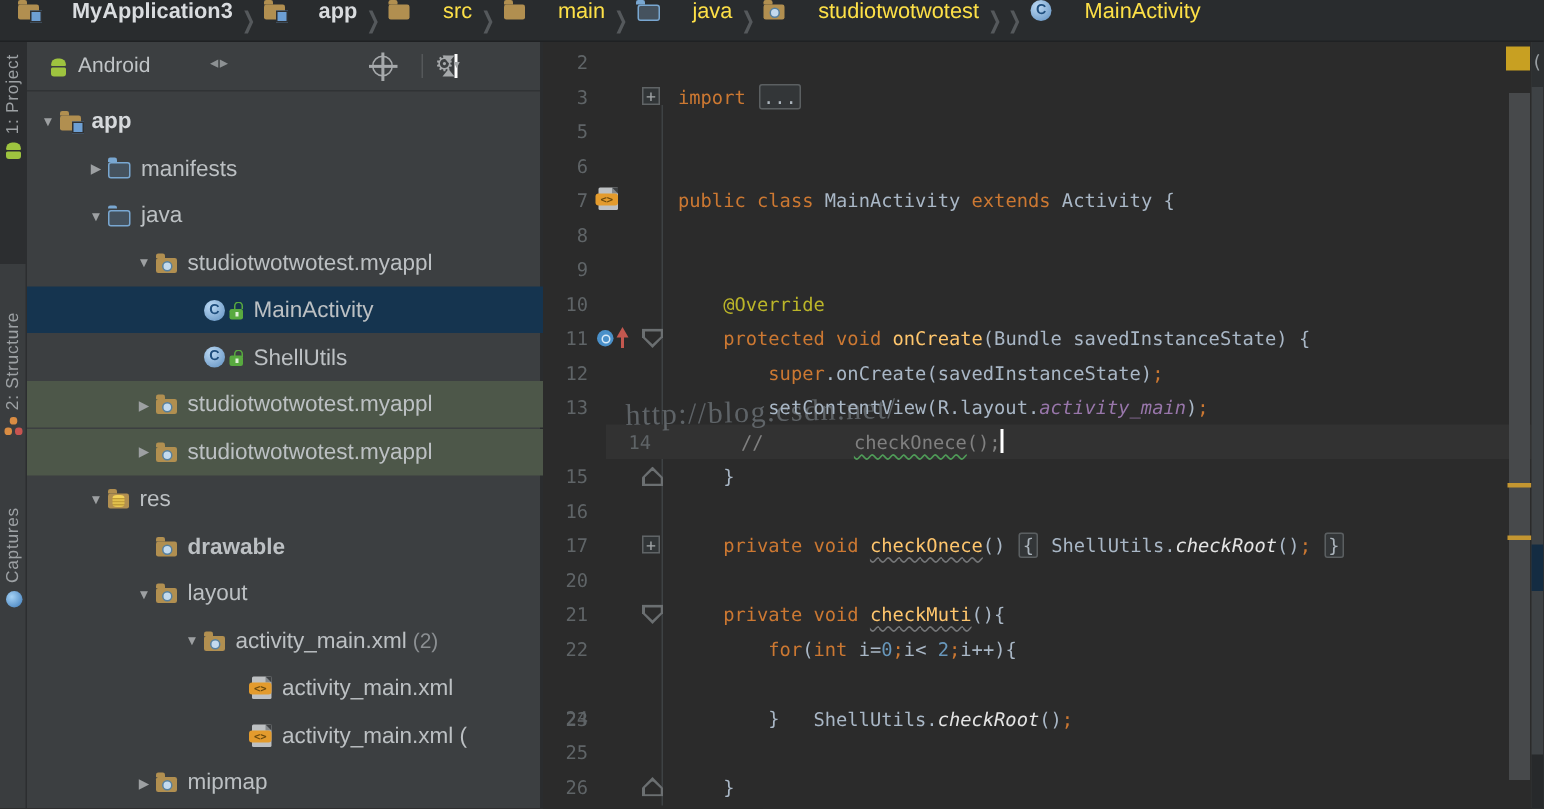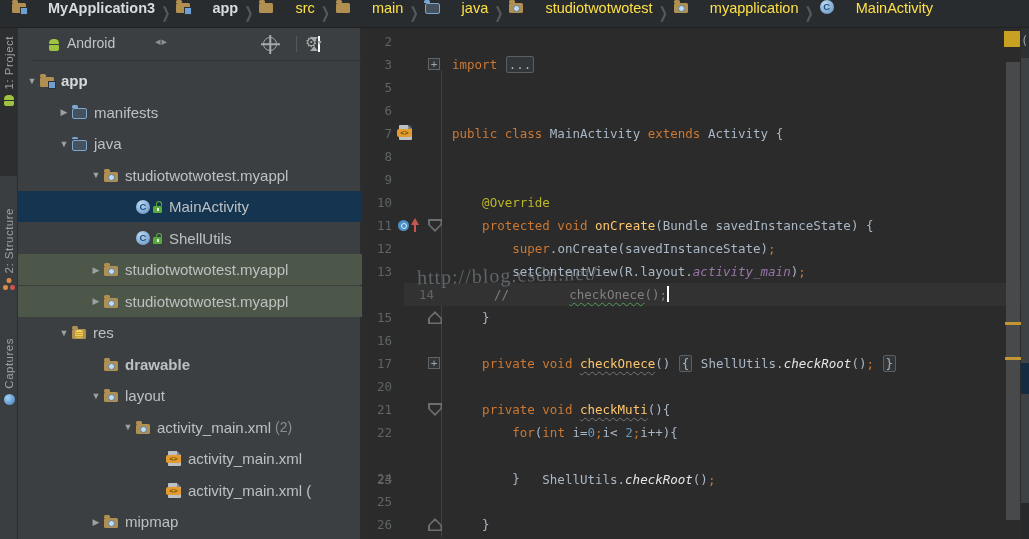--- a/index.html
+++ b/index.html
@@ -17,21 +17,21 @@
 
   
   #stripe{left:0;top:28px;width:18px;height:511px;background:#3a3d3f;border-right:1px solid #2c2e30;box-sizing:border-box;}
   .stripe-item{position:absolute;left:0;width:18px;display:flex;flex-direction:column;align-items:center;
     justify-content:flex-start;gap:5px;padding-top:8px;box-sizing:border-box;cursor:default;}
   .stripe-item.active{background:#2c2e30;}
   .vtext{writing-mode:vertical-rl;transform:rotate(180deg);font-size:11.5px;color:#9da1a4;letter-spacing:.5px;white-space:nowrap;}
 
   
   #panel{left:18px;top:28px;width:344px;height:511px;background:#3c3f41;border-right:2px solid #2a2c2e;box-sizing:border-box;}
-  #panel-header{position:absolute;left:15px;top:0;width:100%;height:32px;border-bottom:1px solid #303335;}
+  #panel-header{position:absolute;left:0;top:0;width:100%;height:32px;border-bottom:1px solid #303335;}
   #panel-title{position:absolute;left:34px;top:7px;font-size:14px;color:#c0c4c7;}
   #view-switcher{position:absolute;left:122px;top:7px;color:#8d9193;font-size:11px;letter-spacing:-1px;}
   .hicon{position:absolute;top:9px;cursor:default;}
 
   
   .tree-row{position:absolute;left:0;width:100%;height:31px;display:flex;align-items:center;cursor:default;}
   .tree-row.selected{background:#15344f;}
   .tree-row.testsrc{background:#4d5749;}
   .tr-arrow{width:16px;font-size:9px;color:#9da0a2;text-align:center;flex:none;}
   .tr-label{font-size:15px;color:#bcc0c3;white-space:nowrap;margin-left:7px;}
@@ -150,24 +150,20 @@
     <span class="bc-item">
       <span class="ic ic-fblue"></span>
       <span class="bc-label">java</span>
     </span>
     <span class="bc-sep">❯</span>
     <span class="bc-item">
       <span class="ic ic-ftan ic-package"></span>
       <span class="bc-label">studiotwotwotest</span>
     </span>
     <span class="bc-sep">❯</span>
-    <span class="bc-item">
-      <span class="ic ic-ftan ic-package"></span>
-      <span class="bc-label">myapplication</span>
-    </span>
     <span class="bc-sep">❯</span>
     <span class="bc-item">
       <span style="display: inline-flex; align-items: flex-start; flex: 0 0 auto;">
         <span class="ic ic-class">C</span>
       </span>
       <span class="bc-label">MainActivity</span>
     </span>
   </div>
 
 <div id="stripe" class="abs">

